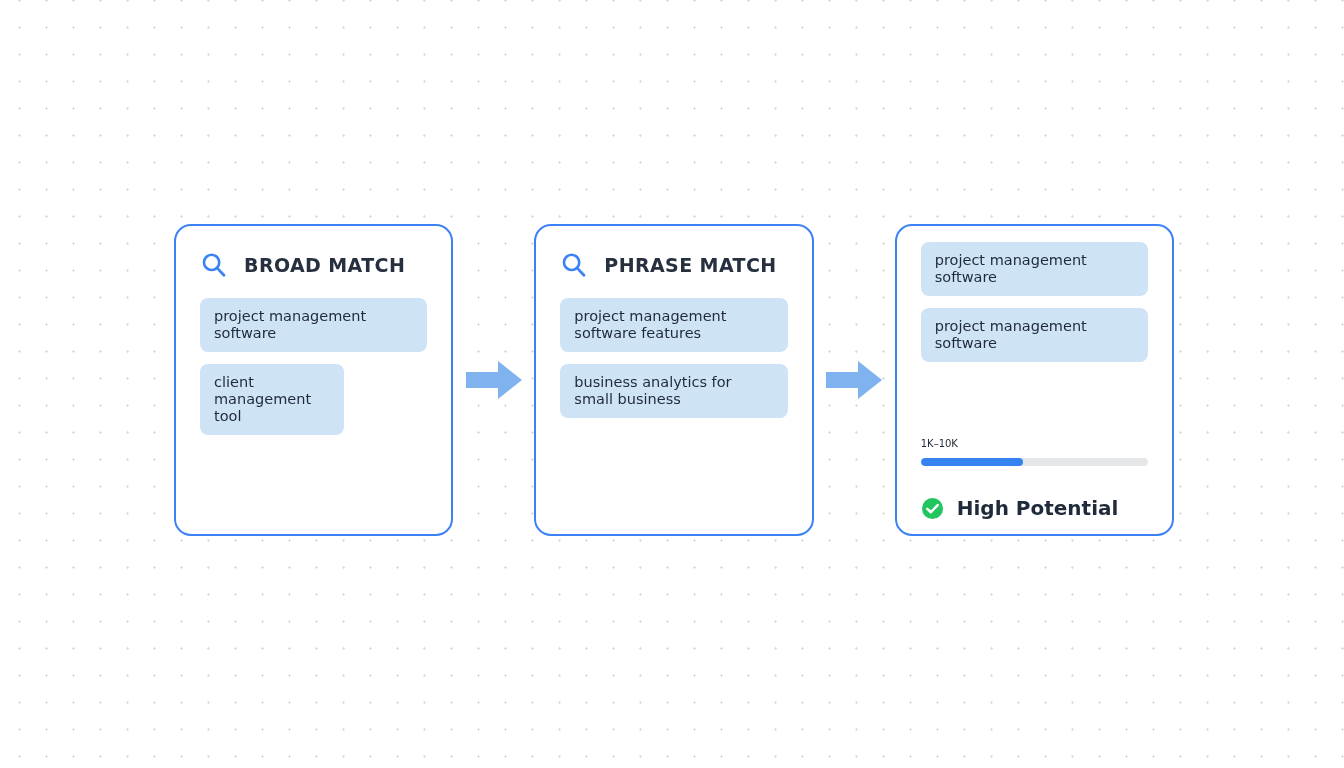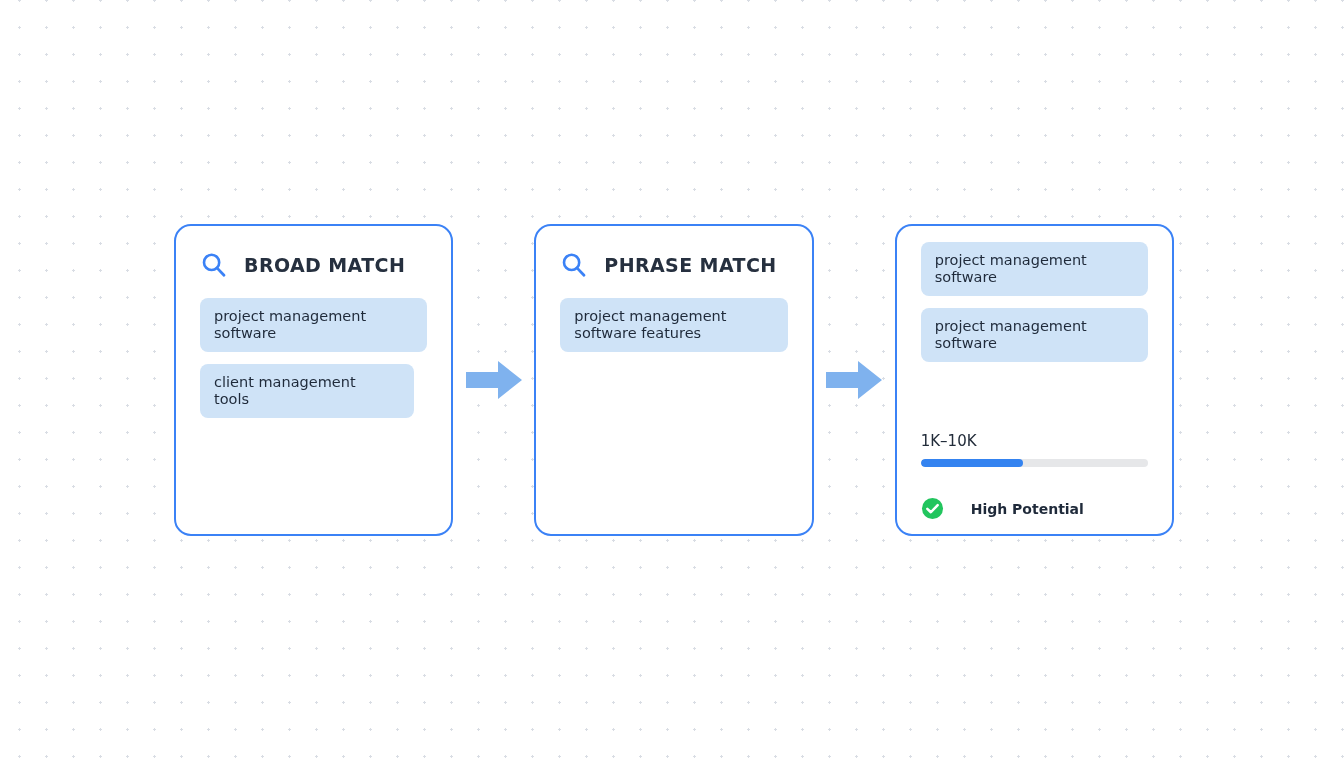--- a/index.html
+++ b/index.html
@@ -79,30 +79,30 @@
     margin-bottom: 12px;
     font-size: 14.5px;
     line-height: 17px;
     color: #1f2a3a;
     min-height: 52px;
     display: flex;
     flex-direction: column;
     justify-content: center;
   }
   .pill.full  { width: 100%; }
-  .pill.short { width: 214px; }
+  .pill.short { width: 144px; }
   .pill-line { display: block; }
 
   
   .metric {
     margin-top: auto;
     padding-top: 4px;
   }
   .metric-label {
-    font-size: 15px;
+    font-size: 10px;
     color: #222c3a;
     margin-bottom: 9px;
   }
   .progress-track {
     width: 100%;
     height: 8px;
     background: #e6e7e9;
     border-radius: 4px;
     overflow: hidden;
   }
@@ -118,22 +118,22 @@
     align-items: center;
     margin-top: 30px;
   }
   .check-badge {
     width: 23px;
     height: 23px;
     flex: 0 0 23px;
     display: block;
   }
   .status-label {
-    margin-left: 27px;
-    font-size: 14px;
+    margin-left: 13px;
+    font-size: 20px;
     font-weight: bold;
     color: #1f2a3a;
   }
 
   
   .arrow-wrap {
     width: 82px;
     display: flex;
     align-items: center;
     justify-content: center;
@@ -156,21 +156,21 @@
         </svg>
         <span class="card-title">BROAD MATCH</span>
       </div>
       <div class="pill-list">
         <div class="pill full">
           <span class="pill-line">project management</span>
           <span class="pill-line">software</span>
         </div>
         <div class="pill short">
           <span class="pill-line">client management</span>
-          <span class="pill-line">tools</span>
+          <span class="pill-line">tool</span>
         </div>
       </div>
     </div>
     <div class="arrow-wrap">
       <svg class="arrow-svg" viewBox="0 0 56 40">
         <path d="M0 12 H32 V1 L56 20 L32 39 V28 H0 Z" fill="#7fb2ee"></path>
       </svg>
     </div>
     <div class="card">
       <div class="card-header">
@@ -178,20 +178,24 @@
           <circle cx="11.6" cy="11.4" r="7.6" fill="none" stroke="#3b82f6" stroke-width="2.6"></circle>
           <line x1="17.2" y1="17.1" x2="24" y2="24.2" stroke="#3b82f6" stroke-width="2.8" stroke-linecap="round"></line>
         </svg>
         <span class="card-title">PHRASE MATCH</span>
       </div>
       <div class="pill-list">
         <div class="pill full">
           <span class="pill-line">project management</span>
           <span class="pill-line">software features</span>
         </div>
+        <div class="pill full">
+          <span class="pill-line">business analytics for</span>
+          <span class="pill-line">small business</span>
+        </div>
       </div>
     </div>
     <div class="arrow-wrap">
       <svg class="arrow-svg" viewBox="0 0 56 40">
         <path d="M0 12 H32 V1 L56 20 L32 39 V28 H0 Z" fill="#7fb2ee"></path>
       </svg>
     </div>
     <div class="card">
       <div class="pill-list">
         <div class="pill full">

